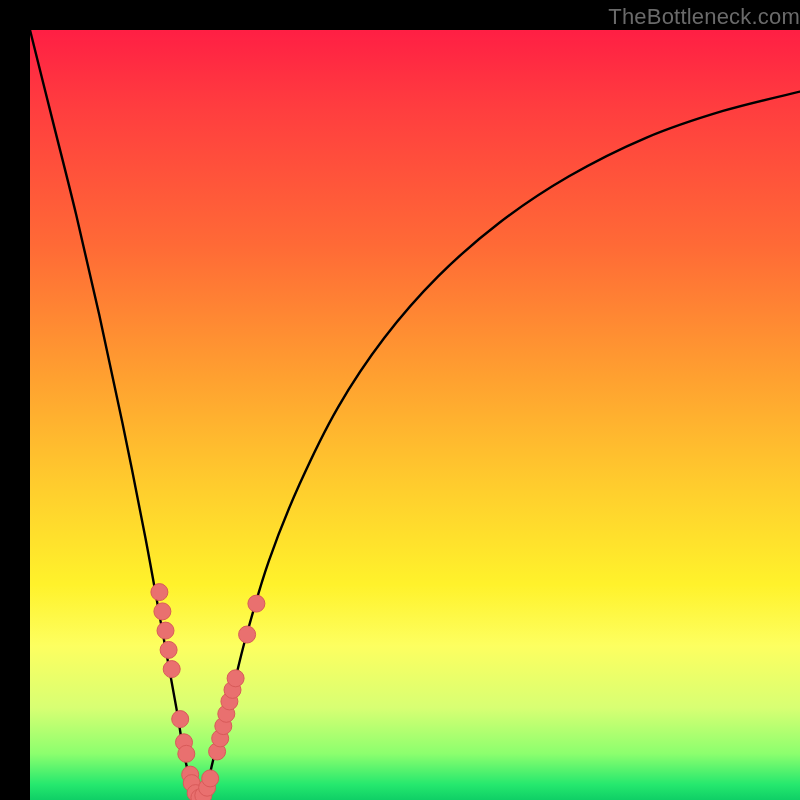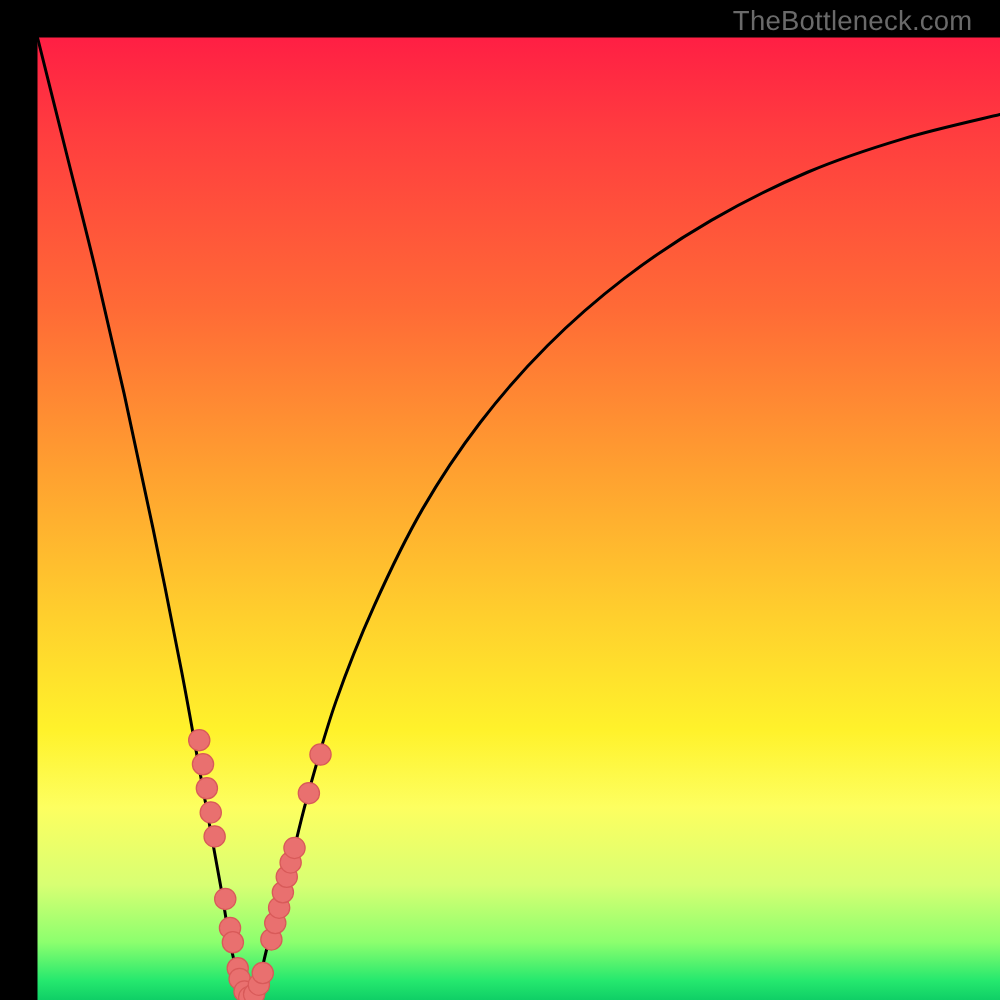--- a/index.html
+++ b/index.html
@@ -35,21 +35,21 @@
       #fdff60 80%,
       #d8ff73 88%,
       #8cff6e 94%,
       #25e86e 98%,
       #0fcf66 100%
     );
   }
   .watermark {
     position: absolute;
     top: 4px;
-    right: 22px;
+    right: 0;
     color: #6a6a6a;
     font-size: 22px;
     letter-spacing: 0.2px;
     user-select: none;
   }
   svg.curve {
     position: absolute;
     left: 0;
     top: 0;
     width: 770px;

